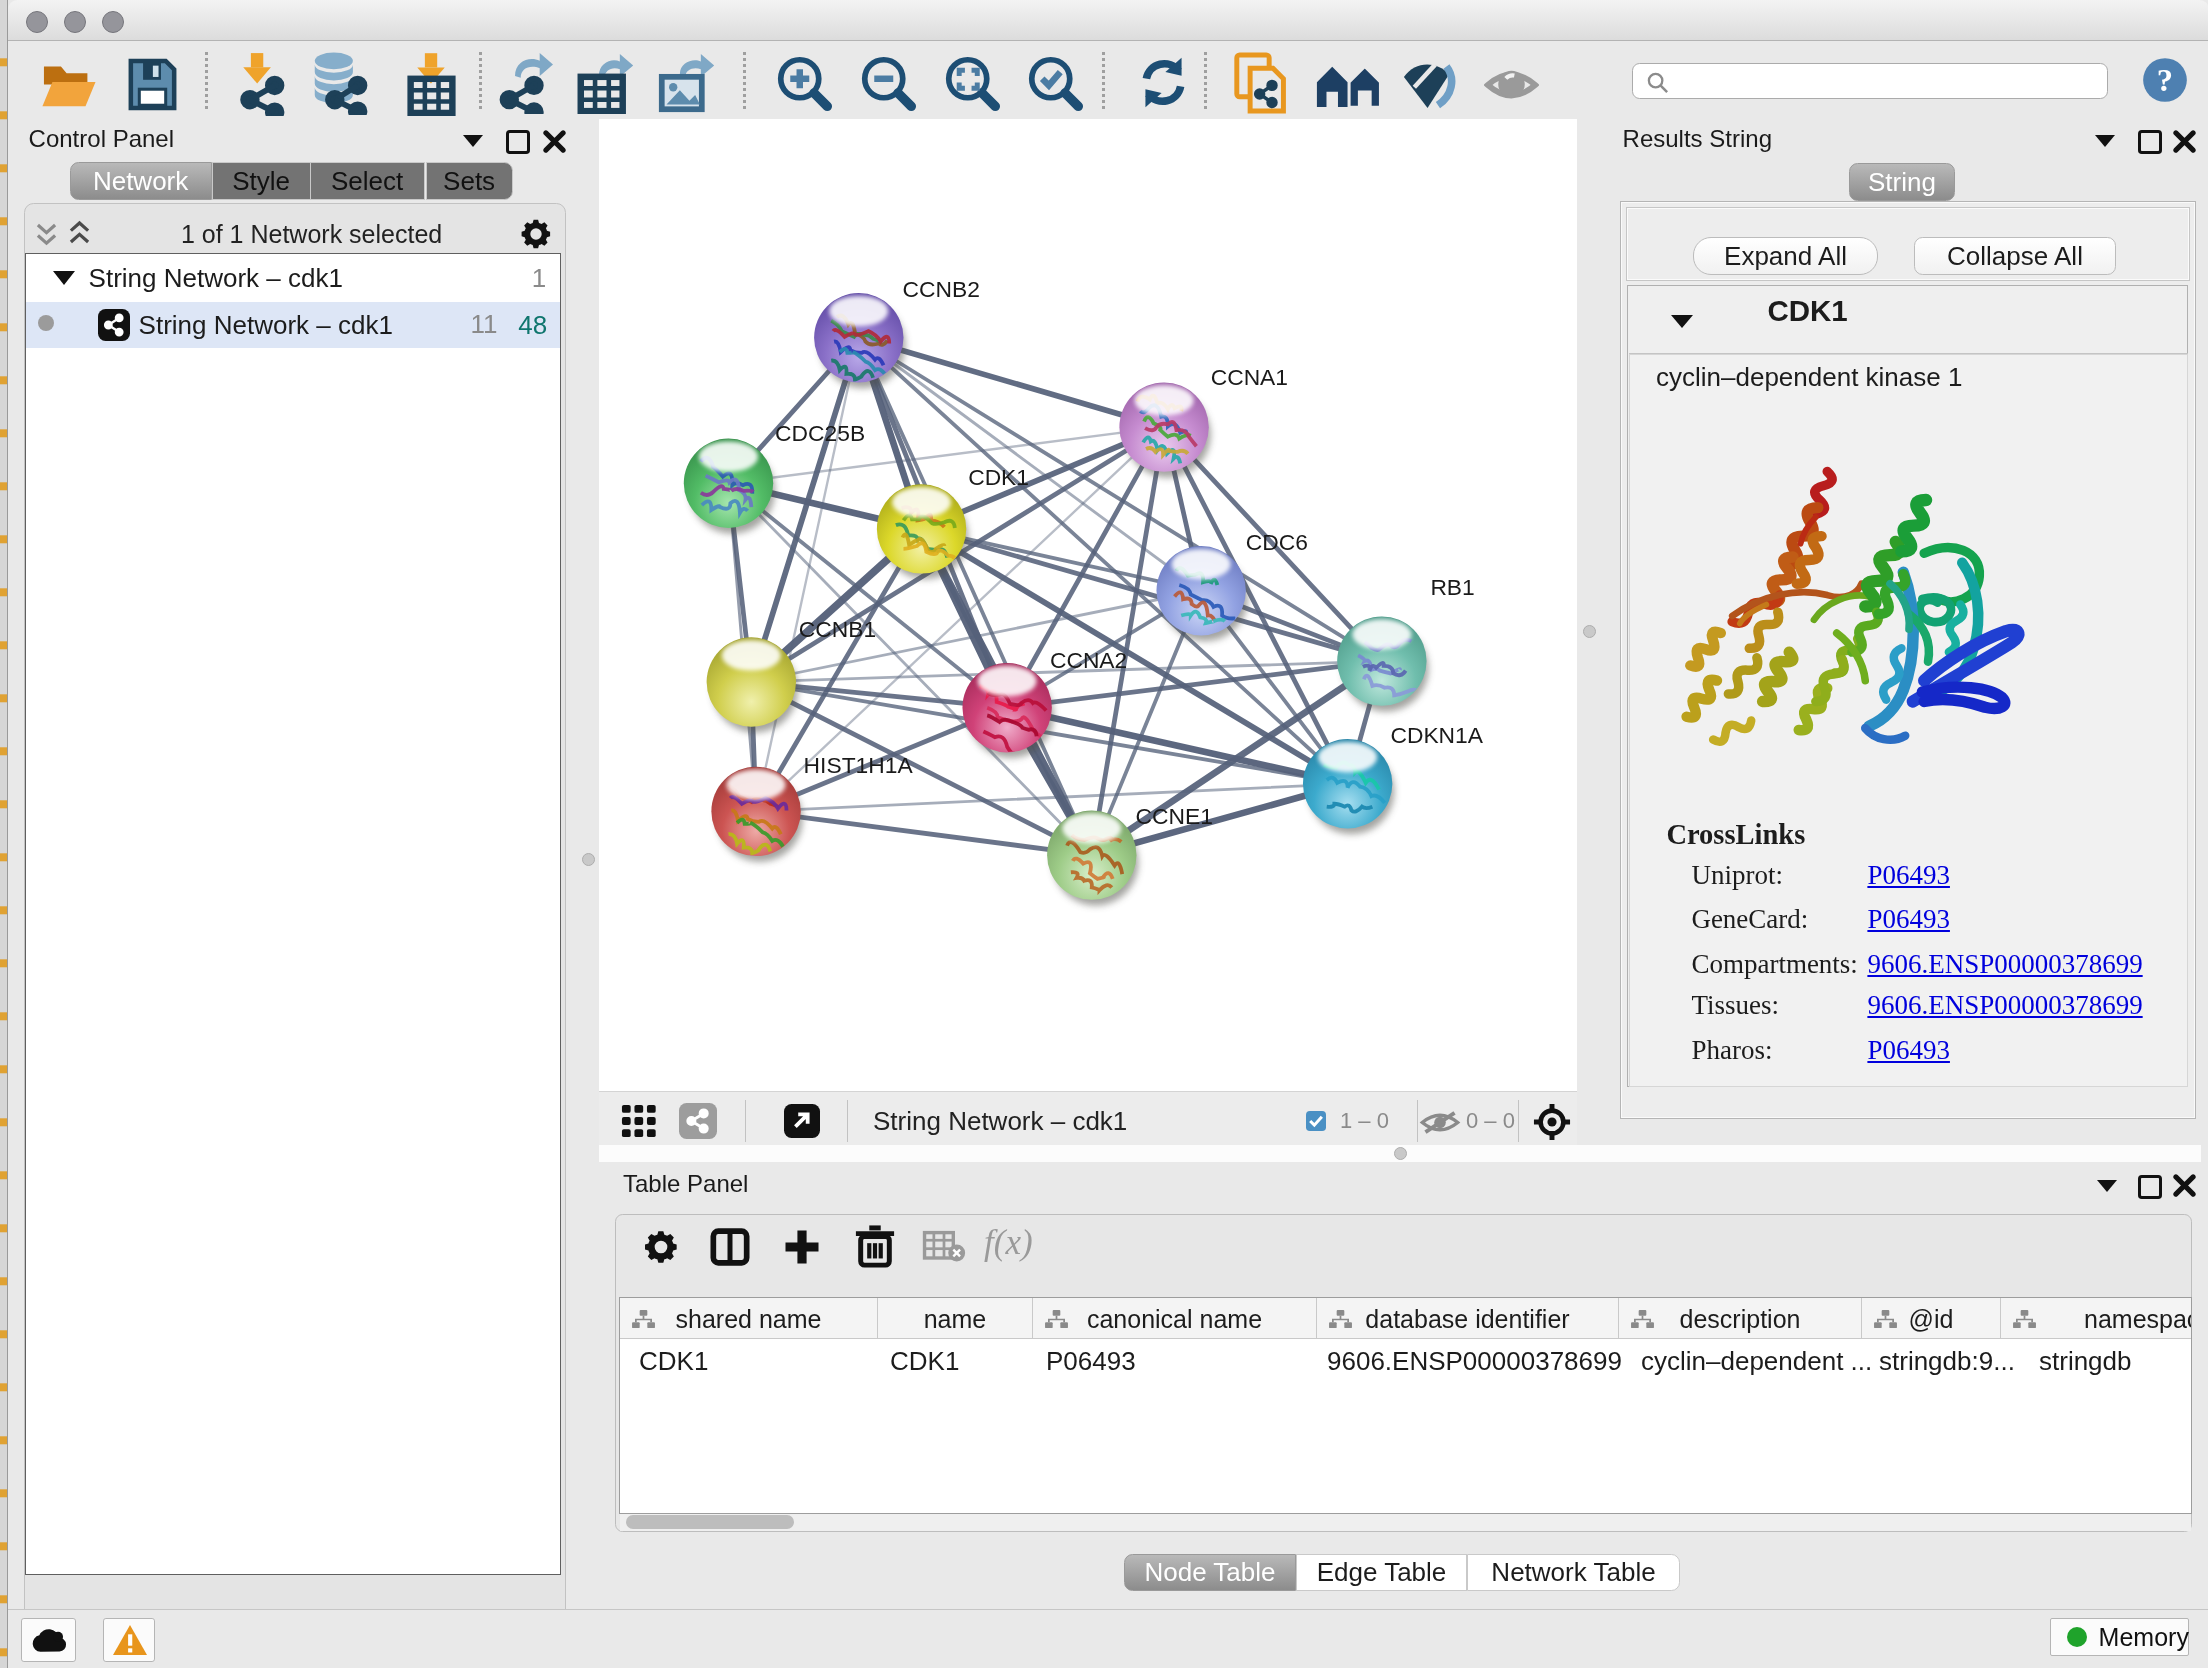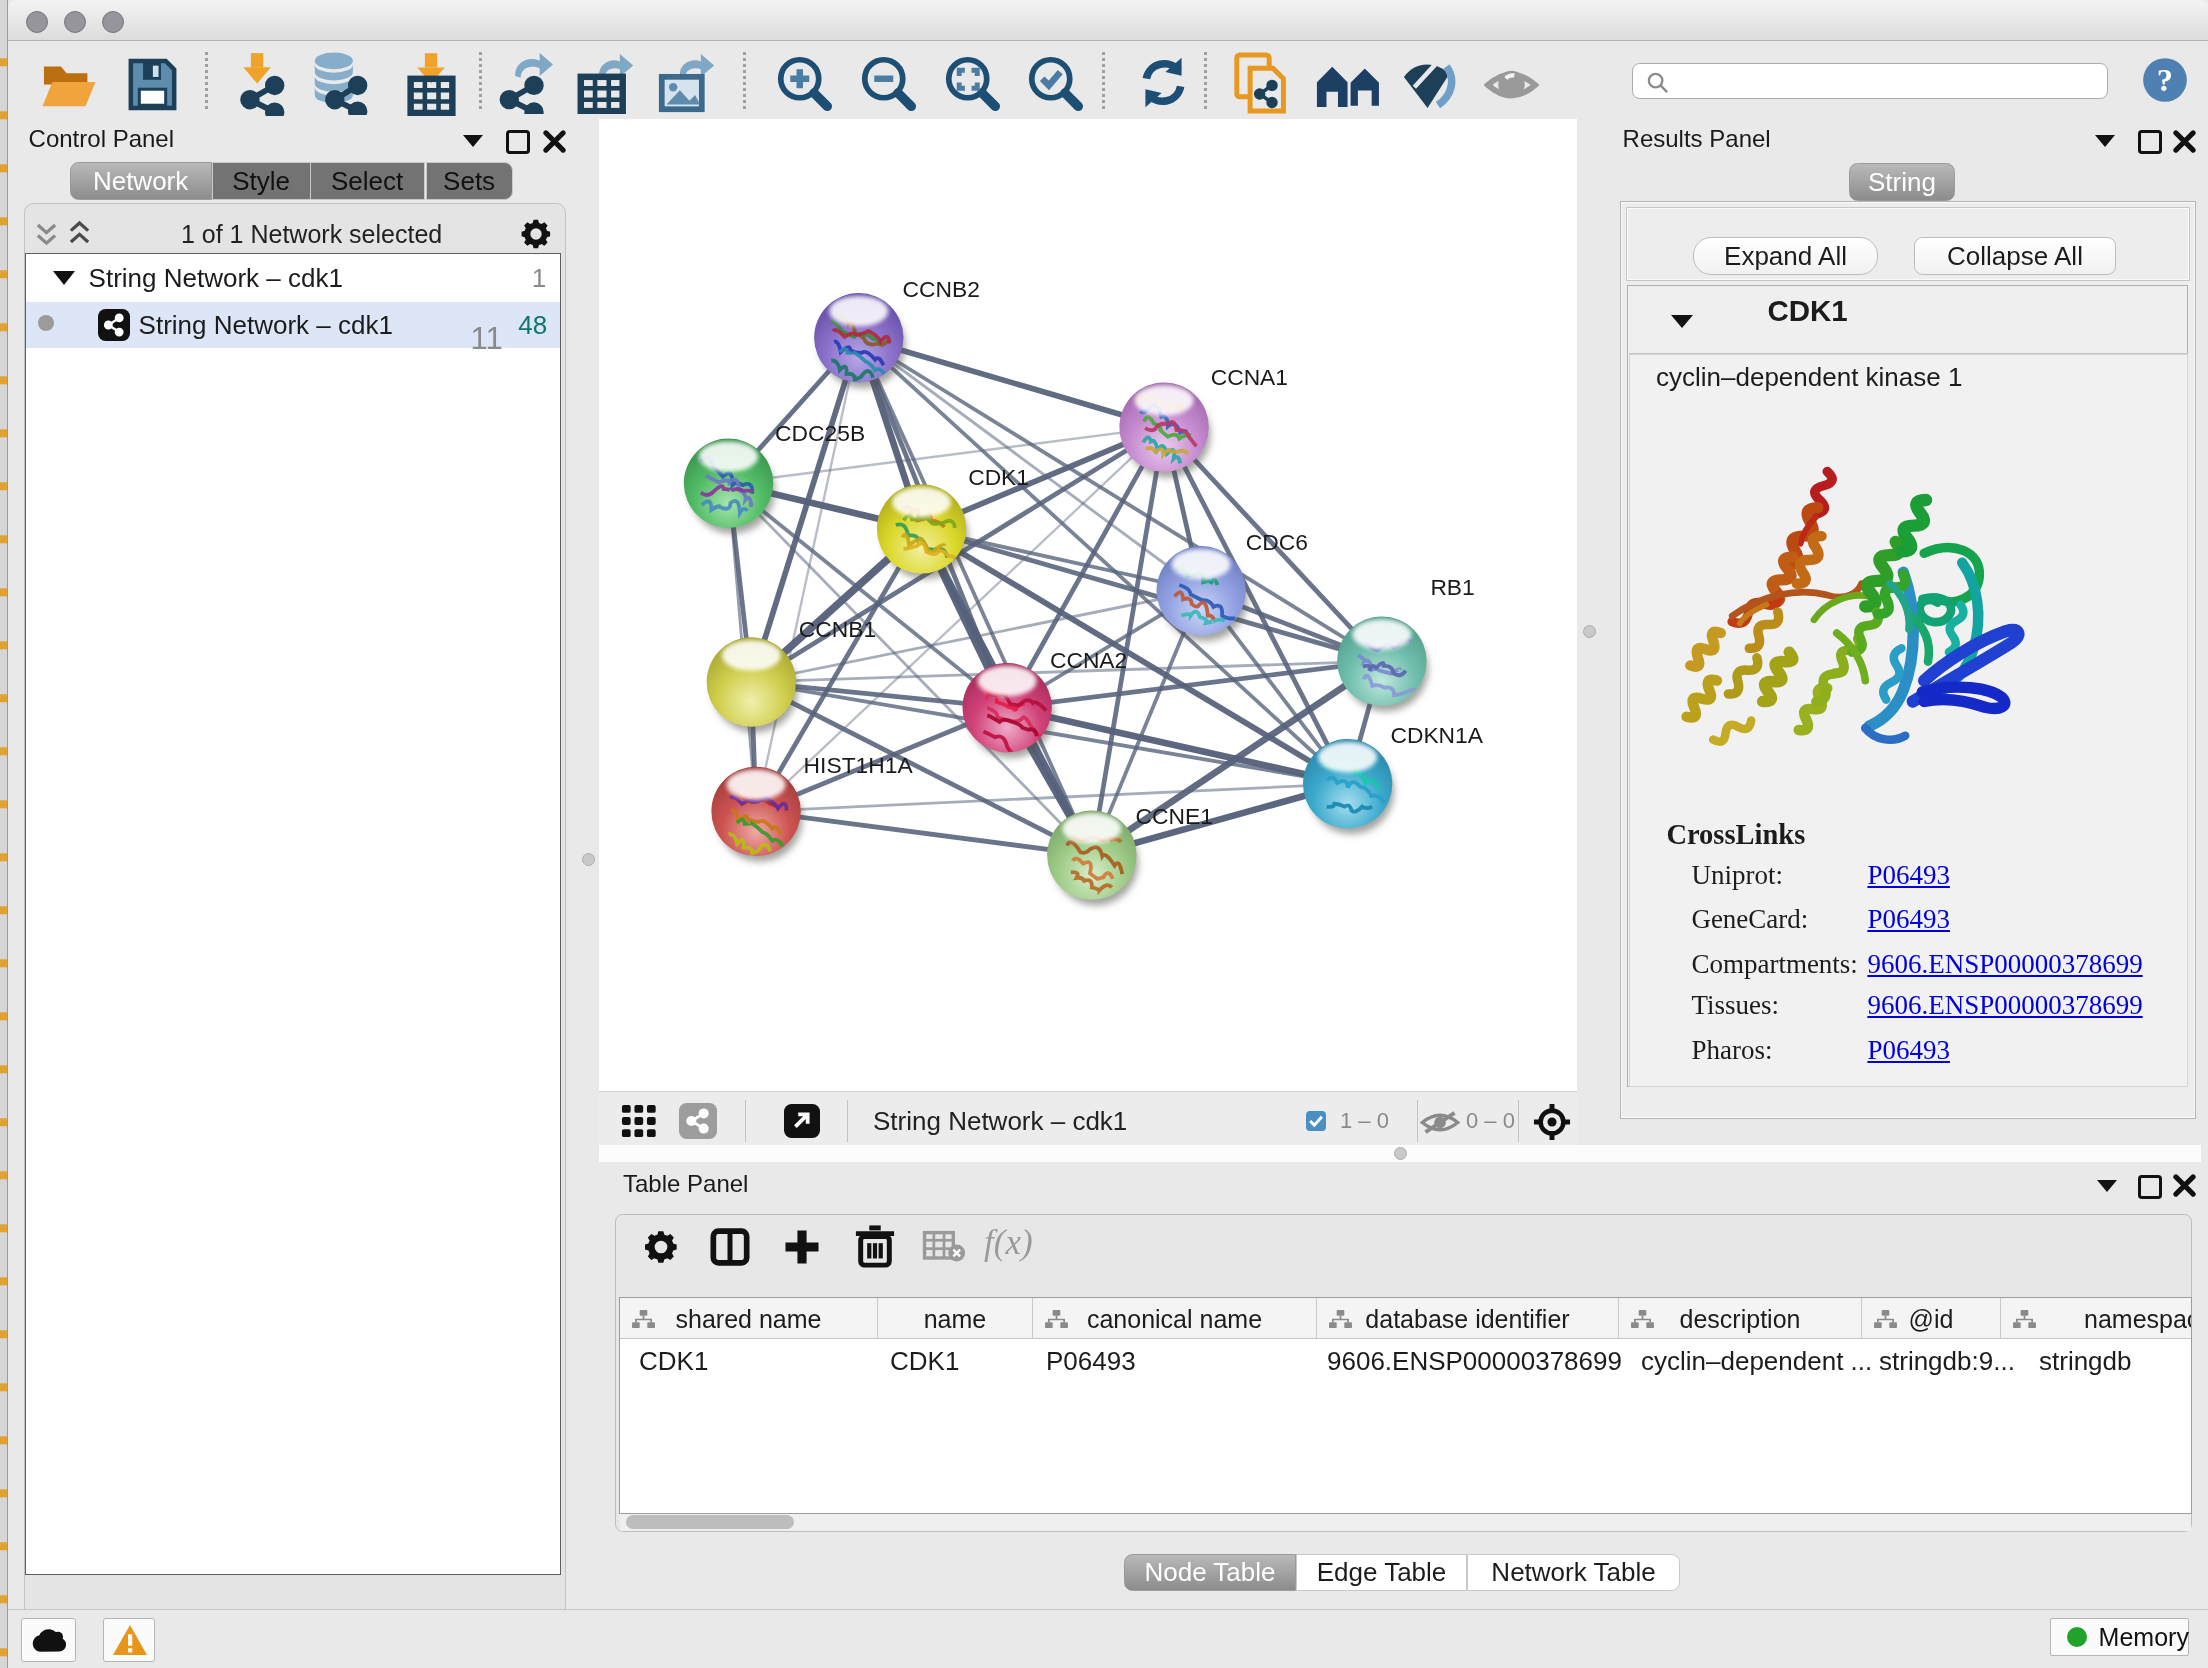--- a/index.html
+++ b/index.html
@@ -231,21 +231,21 @@
           <g fill="#fff" stroke="#fff" stroke-width="2.6">
             <circle cx="22.5" cy="9.5" r="3.4"></circle>
               <circle cx="11" cy="17" r="3.4"></circle>
               <circle cx="22.5" cy="24.5" r="3.4"></circle>
             <line x1="22.5" y1="9.5" x2="11" y2="17"></line>
               <line x1="11" y1="17" x2="22.5" y2="24.5"></line>
           </g>
         </svg>
       </div>
       <div style="position:absolute;left:113px;top:7.6px;font-size:26px;">String Network – cdk1</div>
-      <div style="position:absolute;left:445px;top:19px;font-size:31px;color:#8a8a8a;">11</div>
+      <div style="position:absolute;left:445px;top:7px;font-size:26px;color:#8a8a8a;">11</div>
       <div style="position:absolute;right:12.4px;top:7.6px;font-size:26px;color:#0f766e;">48</div>
     </div>
   </div>
 </div>
 <div id="canvas" class="abs">
     <svg width="978" height="972" viewBox="0 0 1028 1022" style="position:absolute;left:0;top:0">
 <defs>
 <radialGradient id="gB2" cx="0.5" cy="0.72" r="0.9">
           <stop offset="0" stop-color="#b8a8e8"></stop>
           <stop offset="0.42" stop-color="#8a70c8"></stop>
@@ -577,21 +577,21 @@
   <div style="position:absolute;left:867px;top:16px;font-size:22px;color:#8a8a8a;">0 – 0</div>
   <div style="position:absolute;left:919px;top:7.6px;height:42px;border-left:1px solid #c2c2c2;"></div>
   <svg style="position:absolute;left:934px;top:10.5px" width="38" height="38" viewBox="0 0 20 20">
     <circle cx="10" cy="10" r="6" fill="none" stroke="#111" stroke-width="2.4"></circle>
     <circle cx="10" cy="10" r="2.4" fill="#111"></circle>
     <path d="M10 0.5 V5 M10 15 V19.5 M0.5 10 H5 M15 10 H19.5" stroke="#111" stroke-width="2.6"></path>
   </svg>
 </div>
 <div id="whitestrip" class="abs"></div>
 <div id="rpanel" class="abs">
-  <div class="panel-title" style="position:absolute;left:7.6px;top:5.7px">Results Panel</div>
+  <div class="panel-title" style="position:absolute;left:7.6px;top:5.7px">Results String</div>
   <div class="trio-tri" style="left:480px;top:16px"></div>
   <div class="trio-sq" style="left:523px;top:11.4px"></div>
   <svg style="position:absolute;left:558px;top:10.5px" width="23" height="23" viewBox="0 0 24 24">
     <path d="M3 3 L21 21 M21 3 L3 21" stroke="#111" stroke-width="5.2" stroke-linecap="round"></path>
   </svg>
   <div style="position:absolute;left:234px;top:44px;width:106px;height:38px;background:linear-gradient(#b9b9b9,#8c8c8c);border:1px solid #9a9a9a;border-radius:8.6px;color:#fff;font-size:26px;text-align:center;line-height:36px;">String</div>
   <div style="position:absolute;left:4.8px;top:82px;width:576px;height:918px;background:#ededed;border:1px solid #b5b5b5;box-shadow:inset 0 0 0 1px #fafafa;"></div>
   <div style="position:absolute;left:10.5px;top:88px;width:564px;height:74px;border:1px solid #c6c6c6;box-shadow:inset 0 0 0 1px #fbfbfb;"></div>
   <div style="position:absolute;left:78px;top:118px;width:185px;height:38px;background:linear-gradient(#ffffff,#f1f1f1);border:1px solid #bcbcbc;border-radius:18px;font-size:26px;text-align:center;line-height:36px;">Expand All</div>
   <div style="position:absolute;left:299px;top:118px;width:202px;height:38px;background:linear-gradient(#ffffff,#f1f1f1);border:1px solid #bcbcbc;border-radius:8.6px;font-size:26px;text-align:center;line-height:36px;">Collapse All</div>

